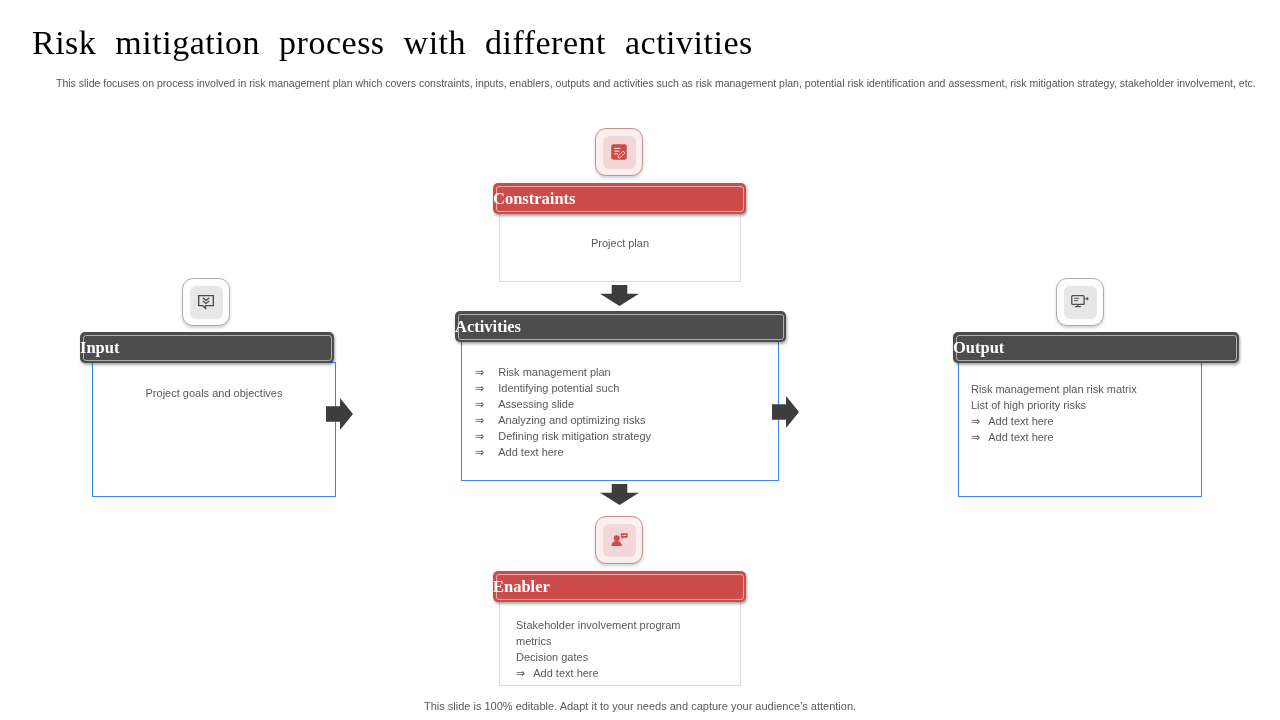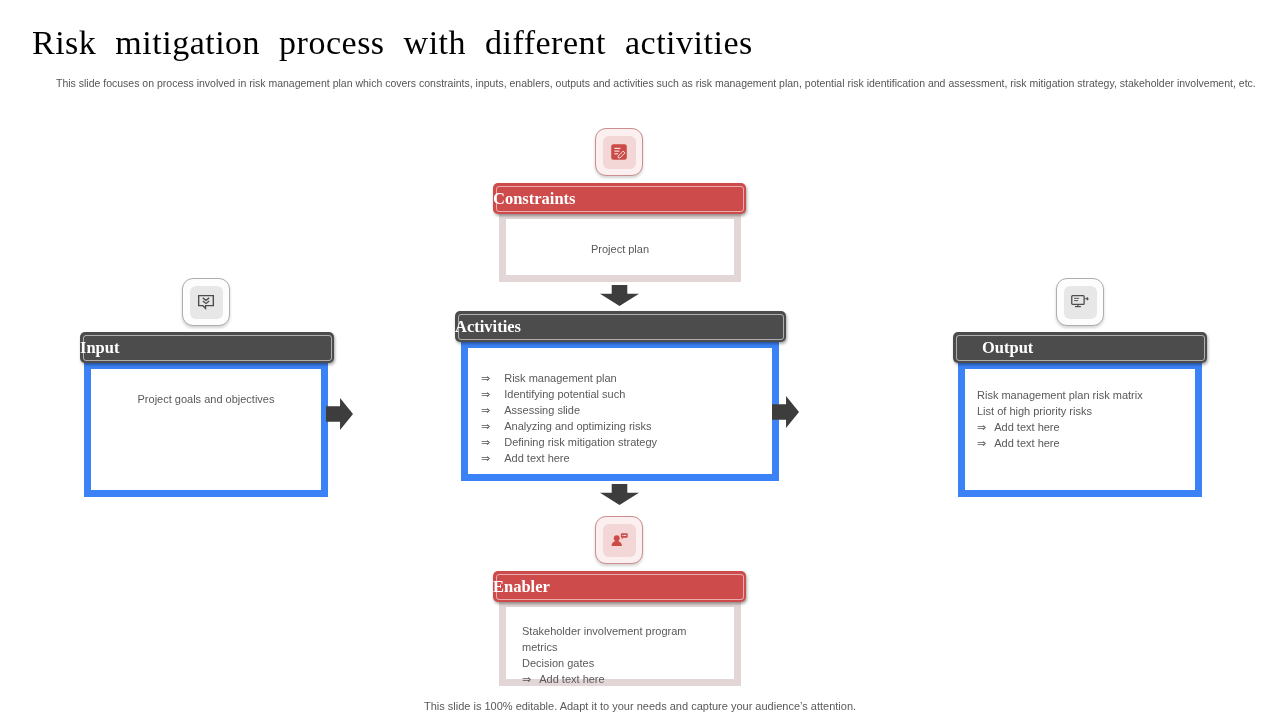--- a/index.html
+++ b/index.html
@@ -28,21 +28,21 @@
     box-shadow:1px 2px 3px rgba(0,0,0,.35);
   }
   .bar::after {
     content:""; position:absolute; inset:2.5px; border-radius:3px;
     border:1px solid rgba(255,255,255,.55); pointer-events:none;
   }
   .bar.red  { background:#ce4b4b; }
   .bar.dark { background:#4c4c4c; }
 
   .panel {
-    position:absolute; background:#ffffff; border:7px solid #3b82f6; z-index:1;
+    position:absolute; background:#ffffff; border:1px solid #3b82f6; z-index:1;
     font-size:11px; color:#595959;
   }
   .panel .line { display:flex; gap:8px; line-height:16px; align-items:flex-start; }
   .panel.center { text-align:center; }
   .panel.center .line { display:block; }
   .panel .bullet { flex:0 0 auto; }
   .panel-activities .line { gap:14px; }
 
   .icon-card {
     position:absolute; width:48px; height:48px; border-radius:11px; z-index:2;
@@ -69,24 +69,24 @@
   .constraints-panel { left:499px; top:212px; width:242px; height:70px; padding-top:22px; border-color:#e3d6d6; }
   .arrow-d1          { left:600px; top:285px; width:39px; height:21px; }
   .activities-bar    { left:455px; top:311px; width:331px; }
   .activities-panel  { left:461px; top:341px; width:318px; height:140px; padding:22px 10px 0 13px; }
   .arrow-d2          { left:600px; top:484px; width:39px; height:21px; }
   .enabler-icon      { left:595px; top:516px; }
   .enabler-bar       { left:493px; top:571px; width:253px; }
   .enabler-panel     { left:499px; top:600px; width:242px; height:86px; padding:16px 30px 0 16px; border-color:#e3d6d6; }
   .input-icon        { left:182px; top:278px; }
   .input-bar         { left:80px;  top:332px; width:254px; }
-  .input-panel       { left:84px;  top:362px; width:244px; height:135px; padding-top:22px; }
+  .input-panel       { left:92px;  top:362px; width:244px; height:135px; padding-top:22px; }
   .arrow-r1          { left:326px; top:398px; width:27px; height:32px; }
   .output-icon       { left:1056px; top:278px; }
-  .output-bar        { left:953px;  top:332px; width:254px;padding-left:29px; }
+  .output-bar        { left:953px;  top:332px; width:286px; }
   .output-panel      { left:958px;  top:362px; width:244px; height:135px; padding:18px 16px 11px 12px; }
   .arrow-r2          { left:772px;  top:396px; width:27px; height:32px; }
 </style>
 </head>
 <body>
 
 <div class="stage">
 
   <h1 class="title">Risk mitigation process with different activities</h1>
   <p class="subtitle">This slide focuses on process involved in risk management plan which covers constraints, inputs, enablers, outputs and activities such as risk management plan, potential risk identification and assessment, risk mitigation strategy, stakeholder involvement, etc.</p>

